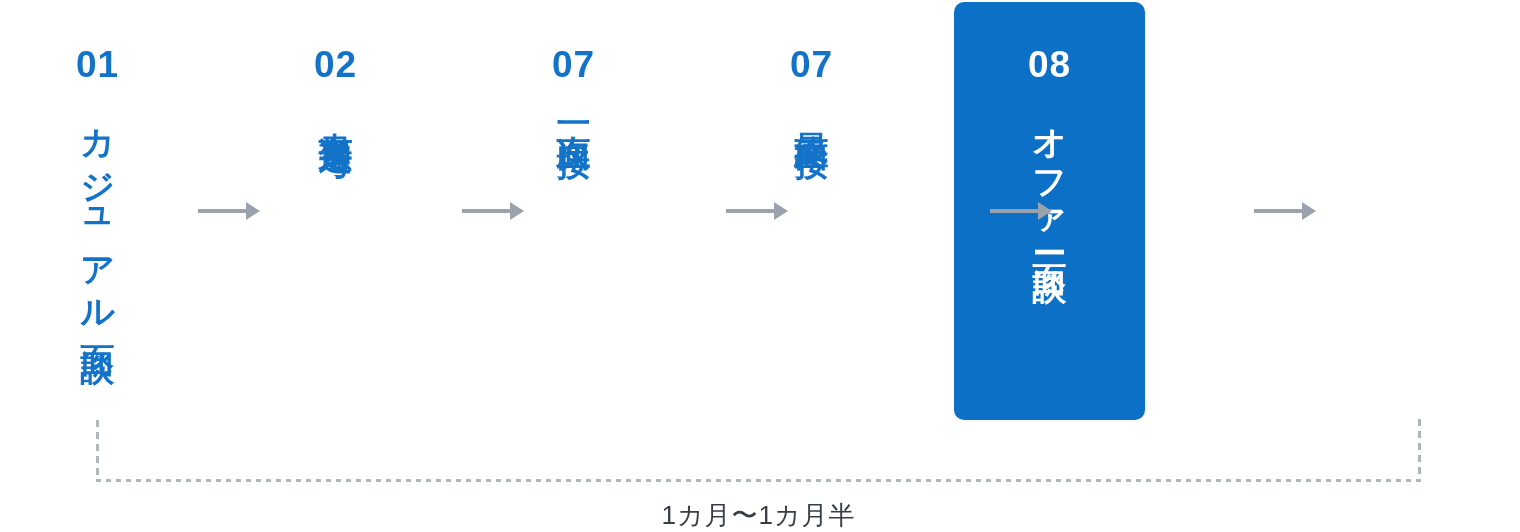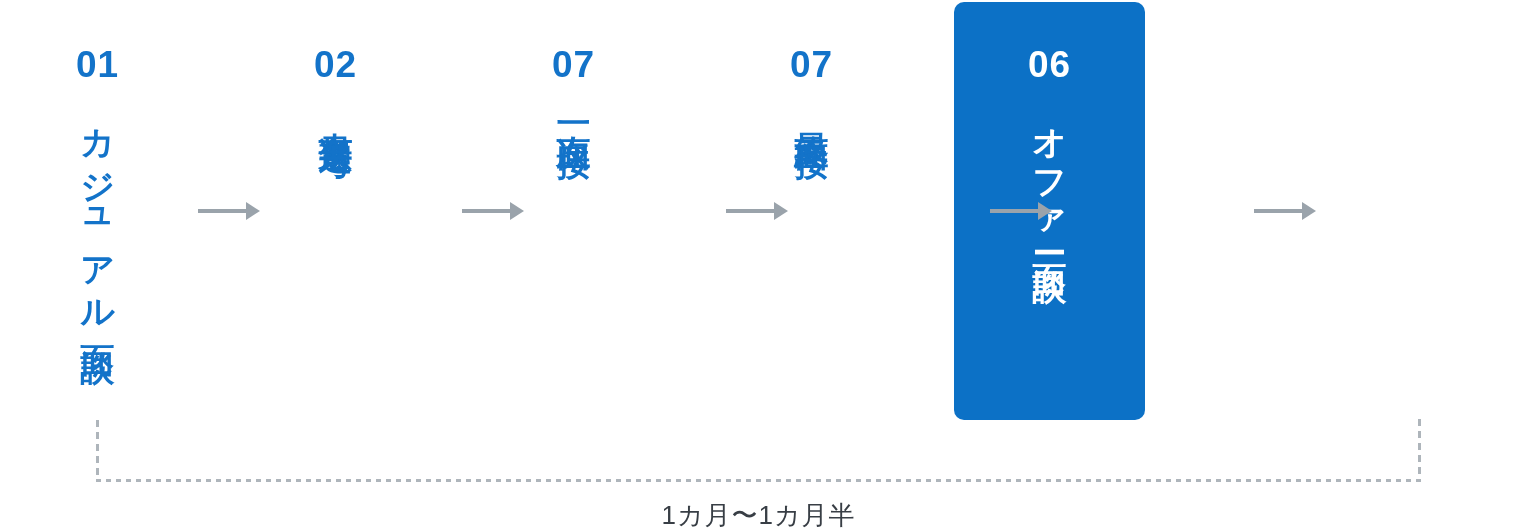--- a/index.html
+++ b/index.html
@@ -134,21 +134,21 @@
       <div class="step-label">一次面接</div>
     </div>
 
 
     <div class="card">
       <div class="step-number">07</div>
       <div class="step-label">最終面接</div>
     </div>
 
     <div class="card active">
-      <div class="step-number">06</div>
+      <div class="step-number">08</div>
       <div class="step-label">オファー面談</div>
     </div>
 
   </div>
 
   <div class="arrow arrow-1">
     <div class="shaft"></div>
     <div class="head"></div>
   </div>
   <div class="arrow arrow-2">

